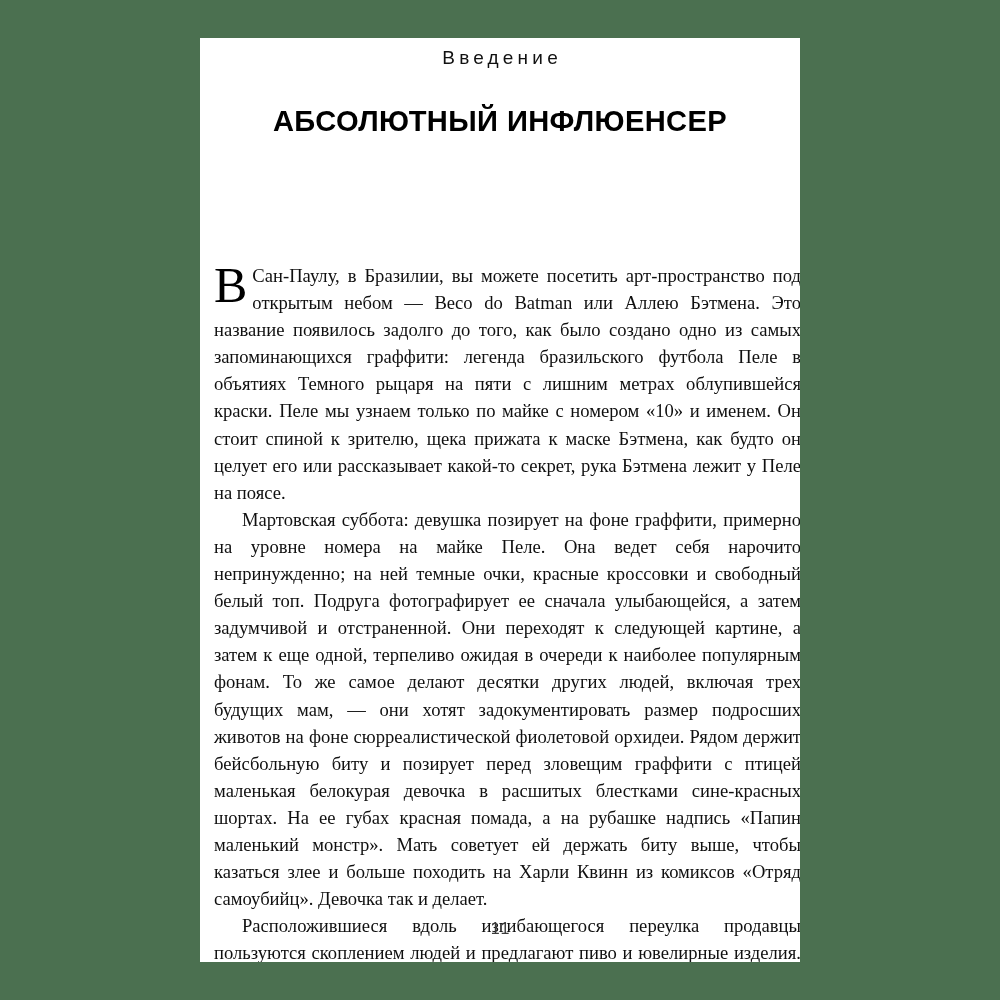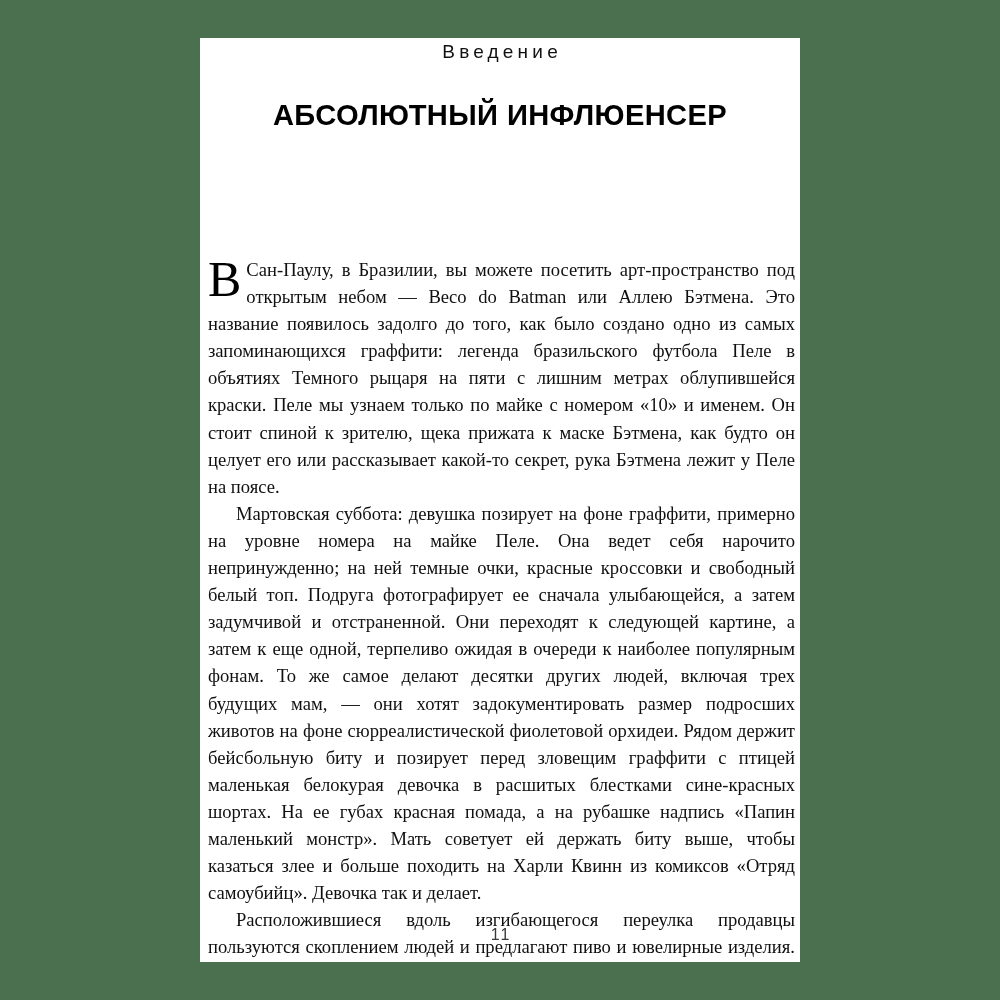--- a/index.html
+++ b/index.html
@@ -22,21 +22,21 @@
   }
 
   .book-page {
     position: absolute;
     left: 200px;
     top: 38px;
     width: 600px;
     height: 924px;
     background: #ffffff;
     box-sizing: border-box;
-    padding: 0;
+    padding: 6px;
     overflow: hidden;
   }
 
   .page-inner {
     position: relative;
     width: 100%;
     height: 100%;
   }
 
   

